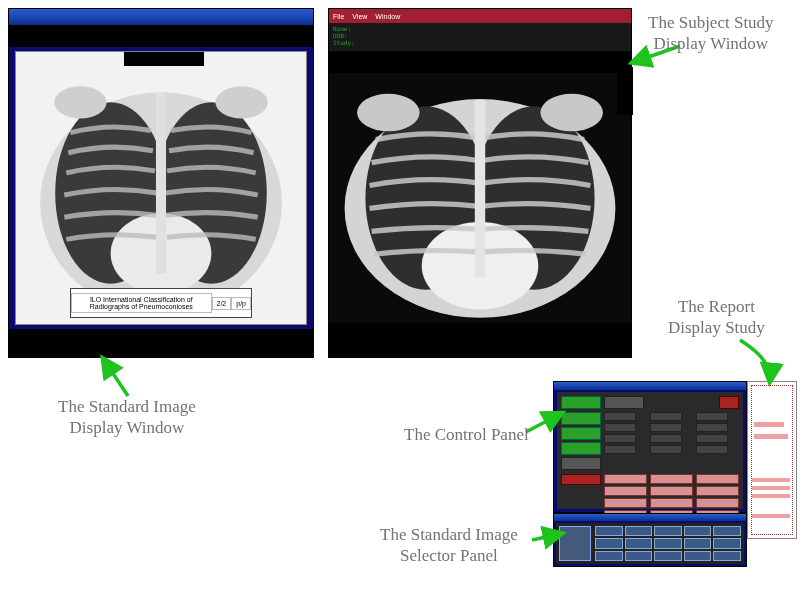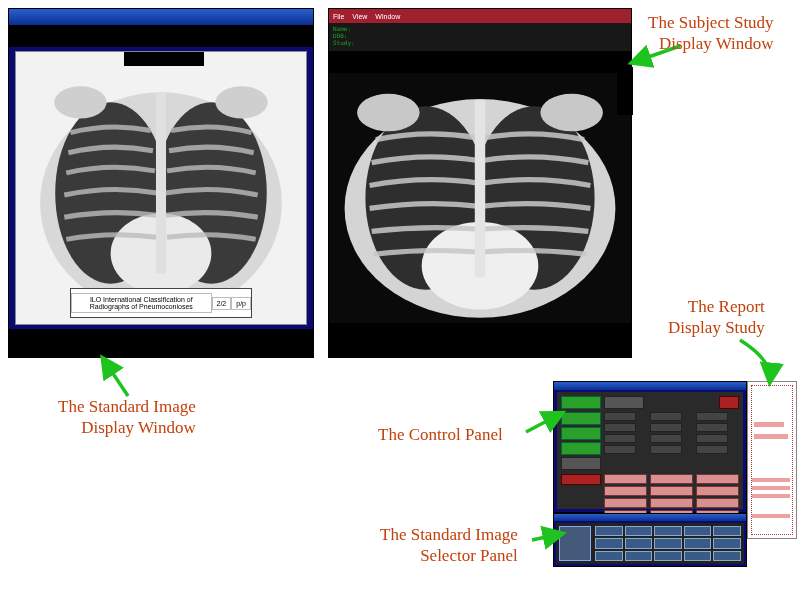--- a/index.html
+++ b/index.html
@@ -1,19 +1,19 @@
 <!DOCTYPE html>
 <html><head>
 <meta charset="utf-8">
 <style>
   html,body{margin:0;padding:0;width:800px;height:600px;background:#fff;font-family:"Times New Roman",serif;overflow:hidden}
   .stage{position:relative;width:800px;height:600px}
 
   
-  .label{position:absolute;font-size:17px;color:#c2410c;text-align:right;line-height:1.25;white-space:pre}
+  .label{position:absolute;font-size:17px;color:#737373;text-align:center;line-height:1.25;white-space:pre}
 
   
   .std-window{position:absolute;left:8px;top:8px;width:304px;height:348px;background:#0a0a70;border:1px solid #000}
   .std-titlebar{height:16px;background:linear-gradient(#2a5fd0,#0a2f90)}
   .std-black{position:absolute;left:0;right:0;background:#000}
   .std-black.top{top:16px;height:22px}
   .std-black.bot{bottom:0;height:28px}
   .std-film{position:absolute;left:6px;right:6px;top:42px;bottom:32px;background:#f7f7f7;border:1px solid #888;overflow:hidden}
   .std-redact{position:absolute;top:0;left:108px;width:80px;height:14px;background:#000}
   .std-footer{position:absolute;left:50%;bottom:6px;transform:translateX(-50%);width:180px;height:28px;background:#fff;border:1px solid #444;display:flex;align-items:center;justify-content:space-around;font-size:7px;font-family:sans-serif}
@@ -253,19 +253,19 @@
 
     <path class="arrow-line" d="M740 340 Q772 360 770 380" marker-end="url(#ah)"></path>
 
     <line class="arrow-line" x1="532" y1="540" x2="560" y2="534" marker-end="url(#ah)"></line>
   </svg>
 
   <div class="label" style="left:58px;top:396px">The Standard Image
 Display Window</div>
   <div class="label" style="left:648px;top:12px">The Subject Study
 Display Window</div>
-  <div class="label" style="left:378px;top:424px">The Control Panel</div>
+  <div class="label" style="left:404px;top:424px">The Control Panel</div>
   <div class="label" style="left:668px;top:296px">The Report
 Display Study</div>
   <div class="label" style="left:380px;top:524px">The Standard Image
 Selector Panel</div>
 
 </div>
 
 </body></html>

